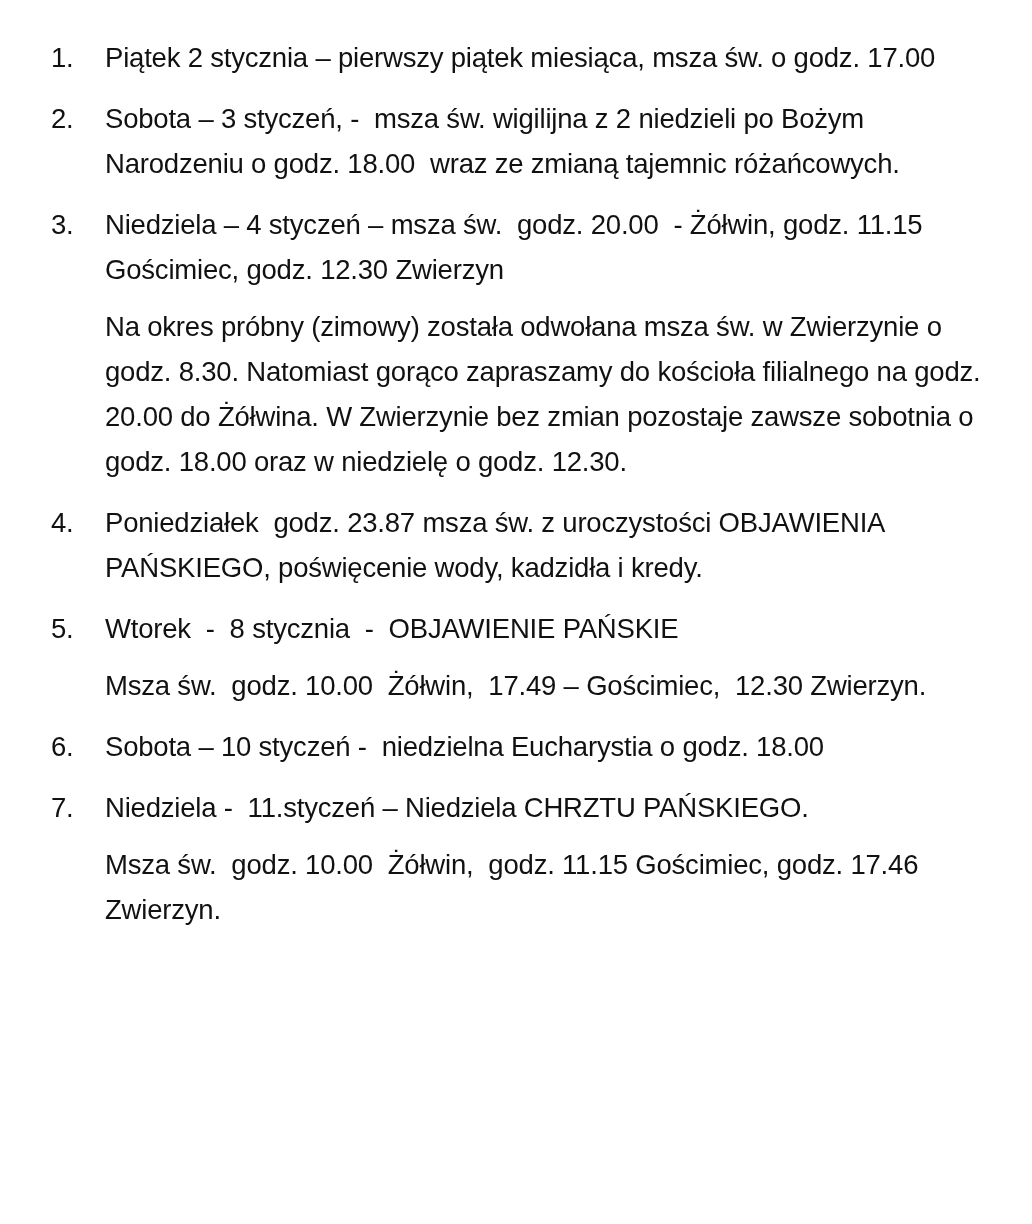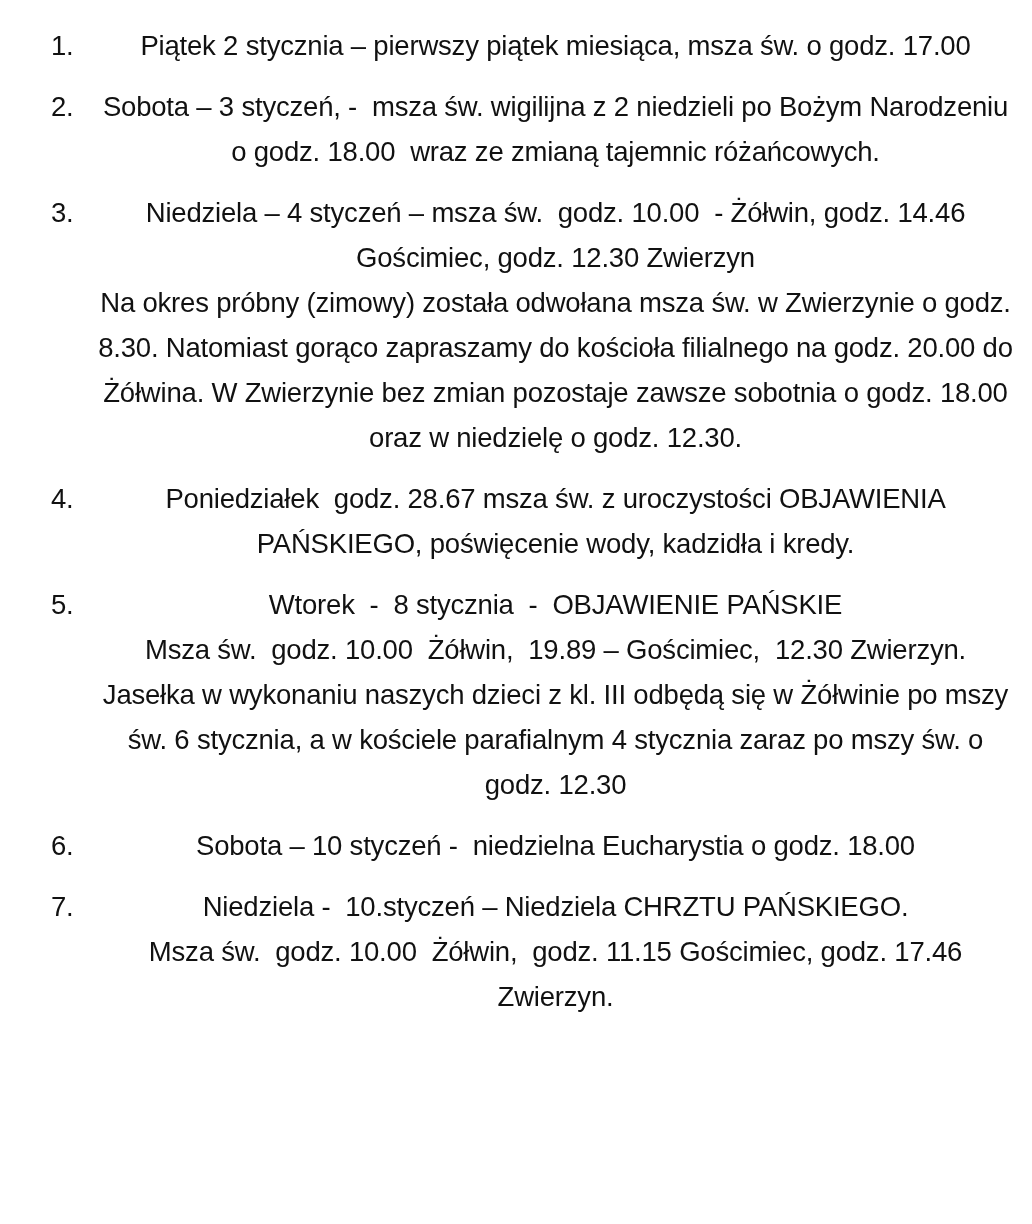--- a/index.html
+++ b/index.html
@@ -30,22 +30,21 @@
     .item .num {
       position: absolute;
       left: -42px;
       top: 0;
     }
     .para {
       margin: 0 0 16px 0;
       white-space: pre-wrap;
     }
     .item .para {
-      margin: 0;
-      text-align: center;
+      margin: 12px;
     }
     .sub {
       margin-top: 16px;
     }
   </style>
 </head>
 <body>
 
 <div class="doc">
 
@@ -54,40 +53,39 @@
     <div class="para">Piątek 2 stycznia – pierwszy piątek miesiąca, msza św. o godz. 17.00</div>
   </div>
 
   <div class="item">
     <span class="num">2.</span>
     <div class="para">Sobota – 3 styczeń, -  msza św. wigilijna z 2 niedzieli po Bożym Narodzeniu o godz. 18.00  wraz ze zmianą tajemnic różańcowych.</div>
   </div>
 
   <div class="item">
     <span class="num">3.</span>
-    <div class="para">Niedziela – 4 styczeń – msza św.  godz. 10.00  - Żółwin, godz. 14.46 Gościmiec, godz. 12.30 Zwierzyn</div>
+    <div class="para">Niedziela – 4 styczeń – msza św.  godz. 20.00  - Żółwin, godz. 11.15 Gościmiec, godz. 12.30 Zwierzyn</div>
     <div class="para sub">Na okres próbny (zimowy) została odwołana msza św. w Zwierzynie o godz. 8.30. Natomiast gorąco zapraszamy do kościoła filialnego na godz. 20.00 do Żółwina. W Zwierzynie bez zmian pozostaje zawsze sobotnia o godz. 18.00 oraz w niedzielę o godz. 12.30.</div>
   </div>
 
   <div class="item">
     <span class="num">4.</span>
-    <div class="para">Poniedziałek  godz. 28.67 msza św. z uroczystości OBJAWIENIA PAŃSKIEGO, poświęcenie wody, kadzidła i kredy.</div>
+    <div class="para">Poniedziałek  godz. 23.87 msza św. z uroczystości OBJAWIENIA PAŃSKIEGO, poświęcenie wody, kadzidła i kredy.</div>
   </div>
 
   <div class="item">
     <span class="num">5.</span>
     <div class="para">Wtorek  -  8 stycznia  -  OBJAWIENIE PAŃSKIE</div>
-    <div class="para sub">Msza św.  godz. 10.00  Żółwin,  19.89 – Gościmiec,  12.30 Zwierzyn.</div>
-    <div class="para sub">Jasełka w wykonaniu naszych dzieci z kl. III odbędą się w Żółwinie po mszy św. 6 stycznia, a w kościele parafialnym 4 stycznia zaraz po mszy św. o godz. 12.30</div>
+    <div class="para sub">Msza św.  godz. 10.00  Żółwin,  17.49 – Gościmiec,  12.30 Zwierzyn.</div>
   </div>
 
   <div class="item">
     <span class="num">6.</span>
     <div class="para">Sobota – 10 styczeń -  niedzielna Eucharystia o godz. 18.00</div>
   </div>
 
   <div class="item">
     <span class="num">7.</span>
-    <div class="para">Niedziela -  10.styczeń – Niedziela CHRZTU PAŃSKIEGO.</div>
+    <div class="para">Niedziela -  11.styczeń – Niedziela CHRZTU PAŃSKIEGO.</div>
     <div class="para sub">Msza św.  godz. 10.00  Żółwin,  godz. 11.15 Gościmiec, godz. 17.46 Zwierzyn.</div>
   </div>
 
 </div>
 
 </body></html>

